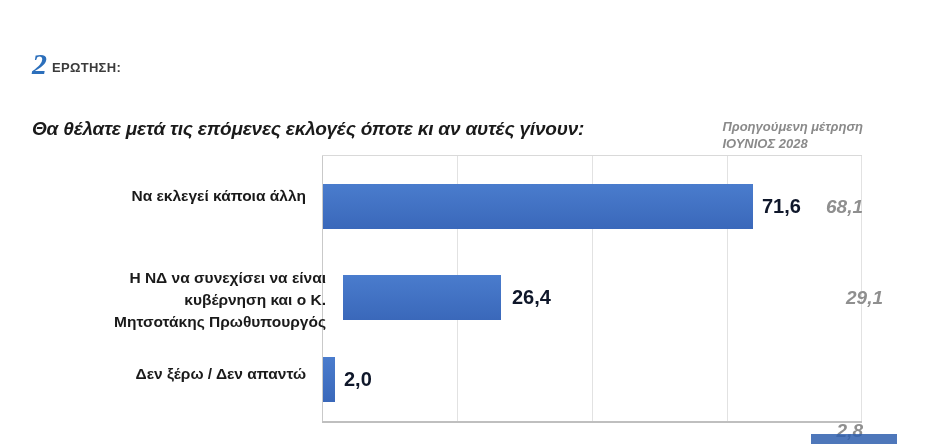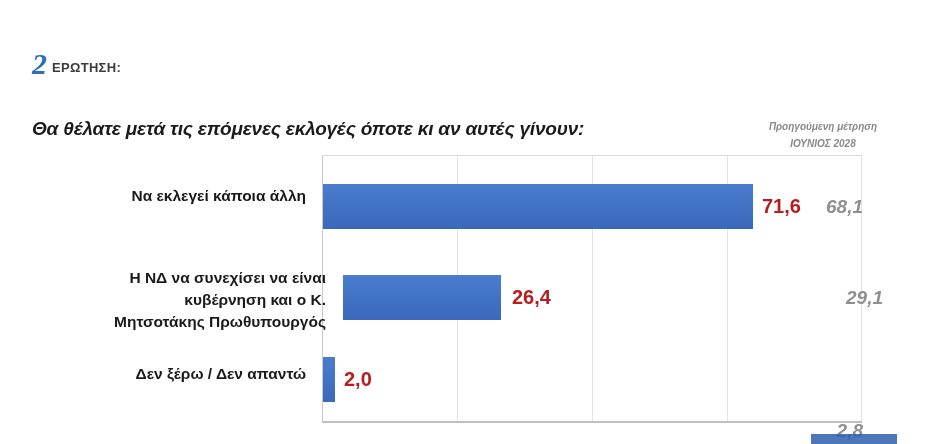--- a/index.html
+++ b/index.html
@@ -55,24 +55,24 @@
     font-size: 19px;
     font-weight: bold;
     font-style: italic;
     color: #1a1a1a;
     letter-spacing: -0.2px;
     margin-top: 36px;
   }
 
   .prev-note {
     position: absolute;
-    right: 48px;
+    right: 62px;
     top: 118px;
-    text-align: center;
-    font-size: 10px;
+    text-align: left;
+    font-size: 13px;
     font-weight: bold;
     font-style: italic;
     color: #8a8a8a;
     line-height: 17px;
   }
 
   
   .chart {
     position: absolute;
     left: 0;
@@ -124,21 +124,21 @@
   .bar {
     position: absolute;
     left: 323px;
     background: #3f6fc0;
     background: linear-gradient(to bottom, #4a7ccd 0%, #3a68ba 100%);
   }
   .bar-value {
     position: absolute;
     font-size: 20px;
     font-weight: bold;
-    color: #b91c1c;
+    color: #0f172a;
   }
   .prev-value {
     position: absolute;
     right: 62px;
     width: 120px;
     text-align: right;
     font-size: 19px;
     font-weight: bold;
     font-style: italic;
     color: #8f8f8f;

